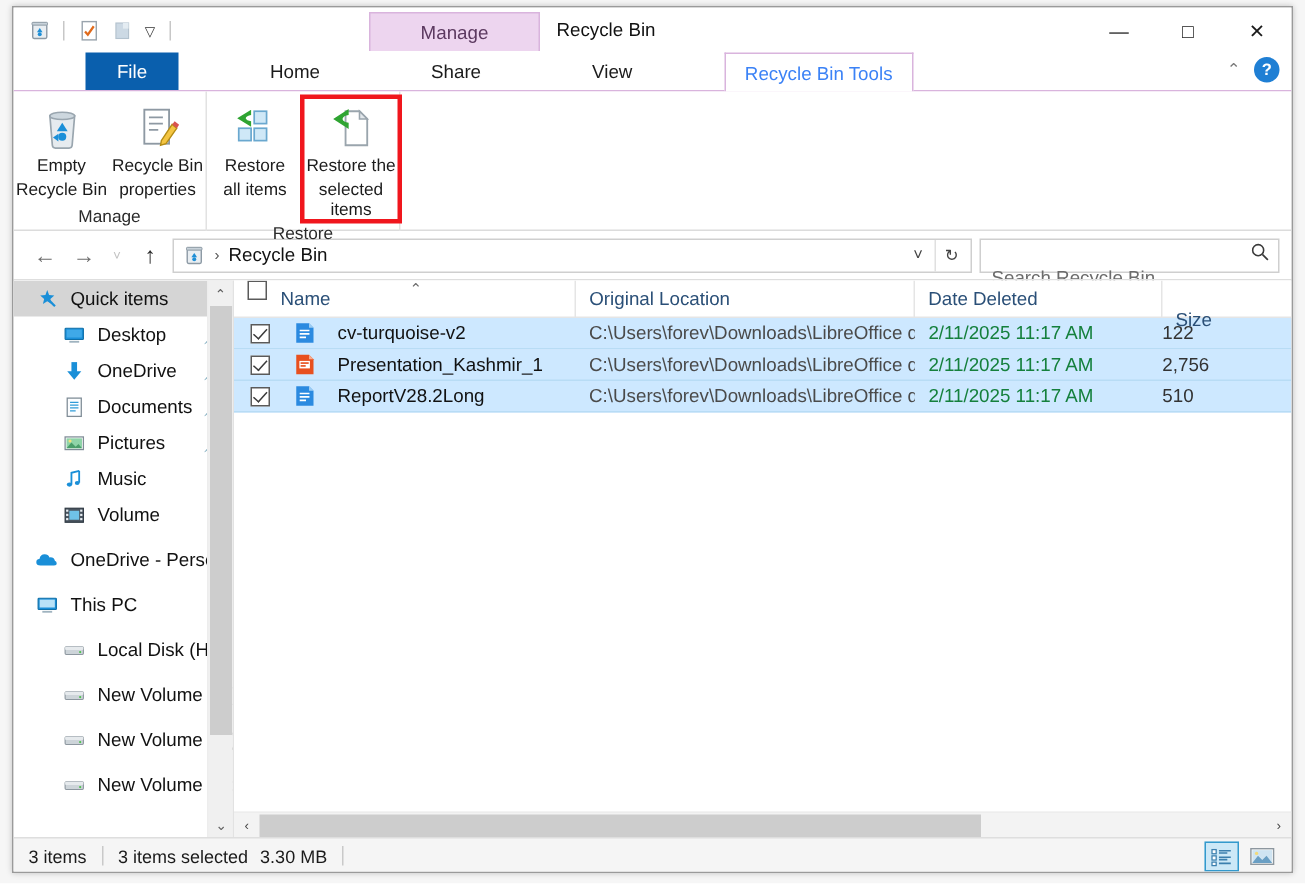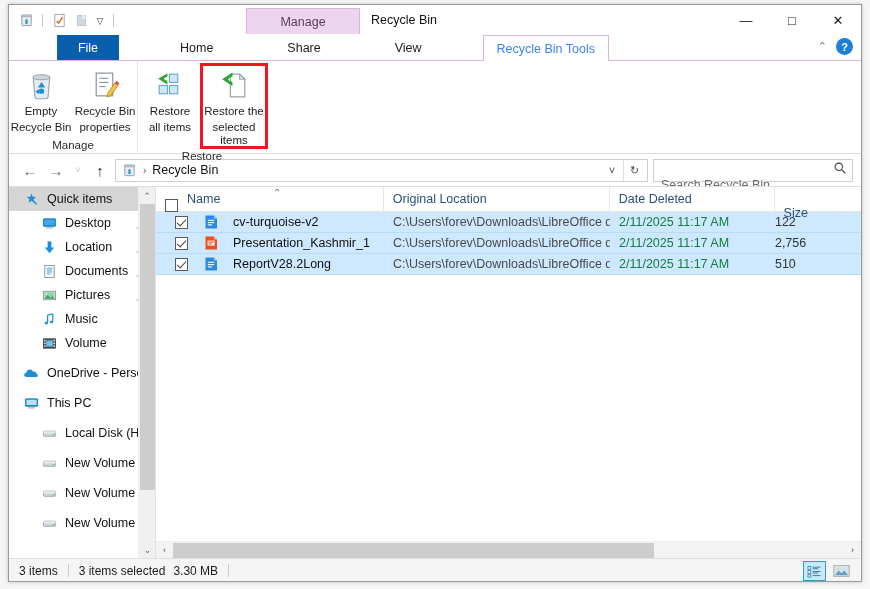--- a/index.html
+++ b/index.html
@@ -273,21 +273,21 @@
     background: #ffffff;
     position: relative;
   }
   .col {
     font-size: 12.5px; color: #2a4f77;
     padding-left: 9px;
     height: 25px; line-height: 25px;
     border-right: 1px solid #e5e5e5;
     overflow: hidden; white-space: nowrap;
   }
-  .col.c-name  { width: 238px; display: flex; align-items: flex-end; }
+  .col.c-name  { width: 238px; display: flex; align-items: flex-start; }
   .col.c-orig  { width: 236px; }
   .col.c-date  { width: 172px; }
   .col.c-size  { width: 90px; border-right: none; margin-top: 28px; }
   .hdr-check {
     width: 13px; height: 13px;
     border: 1px solid #5a5a5a;
     margin-right: 9px;
     background: #fff;
   }
   .sortcaret {
@@ -298,21 +298,21 @@
 
   .row {
     height: 21px;
     display: flex; align-items: center;
     font-size: 12.5px;
     color: #111;
     background: #cde8ff;
     border-bottom: 1px solid #b8dcf5;
   }
   .cell { padding-left: 9px; overflow: hidden; white-space: nowrap; }
-  .cell.c-name { width: 238px; display: flex; align-items: center; padding-left: 8px; gap: 8px; }
+  .cell.c-name { width: 238px; display: flex; align-items: center; padding-left: 0; gap: 8px; }
   .cell.c-orig { width: 236px; color: #4a4a4a; }
   .cell.c-date { width: 172px; color: #15803d; }
   .cell.c-size { width: 90px; color: #333; text-align: left; padding-right: 0px; padding-left:0; }
   .rowcheck {
     width: 13px; height: 13px;
     border: 1px solid #5a5a5a;
     background: #fff;
     margin: 0 7px 0 11px;
     position: relative;
     flex: 0 0 13px;
@@ -550,21 +550,21 @@
           <span class="pin">📌</span>
         </div>
 
         <div class="navitem child">
           <span class="nico">
             <svg width="15" height="15" viewBox="0 0 16 16">
               <rect x="6" y="1.5" width="4" height="7" fill="#1a8fd8"></rect>
               <path d="M3 8 L13 8 L8 14 Z" fill="#1a8fd8"></path>
             </svg>
           </span>
-          <span>Location</span>
+          <span>OneDrive</span>
           <span class="pin">📌</span>
         </div>
 
         <div class="navitem child">
           <span class="nico">
             <svg width="15" height="15" viewBox="0 0 16 16">
               <rect x="3" y="1.5" width="10" height="13" fill="#fbfdff" stroke="#7f8c96" stroke-width="0.9"></rect>
               <line x1="5" y1="4.5" x2="11" y2="4.5" stroke="#2f9bd8" stroke-width="0.9"></line>
               <line x1="5" y1="6.5" x2="11" y2="6.5" stroke="#2f9bd8" stroke-width="0.9"></line>
               <line x1="5" y1="8.5" x2="11" y2="8.5" stroke="#2f9bd8" stroke-width="0.9"></line>

